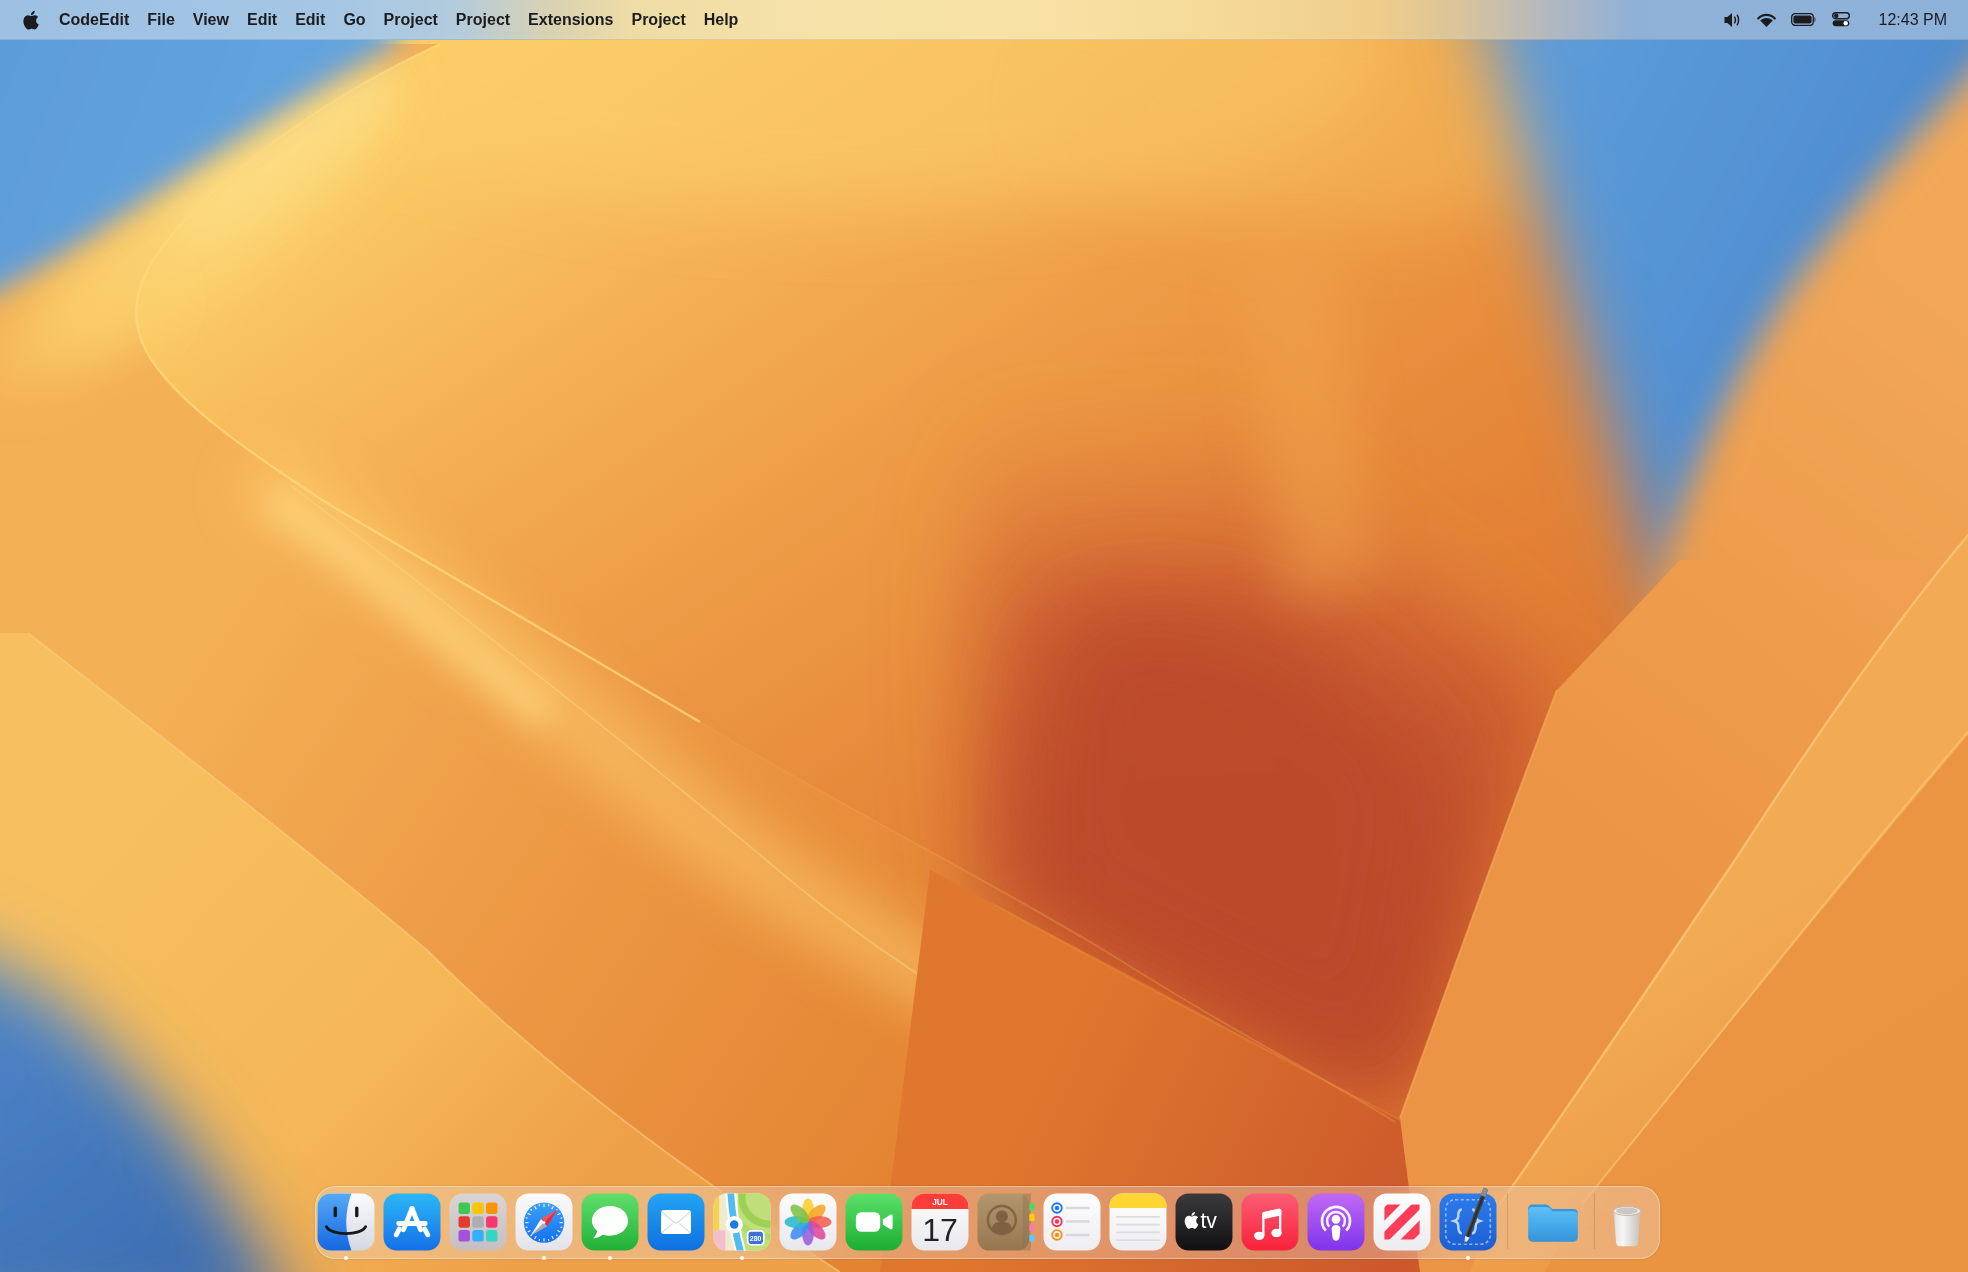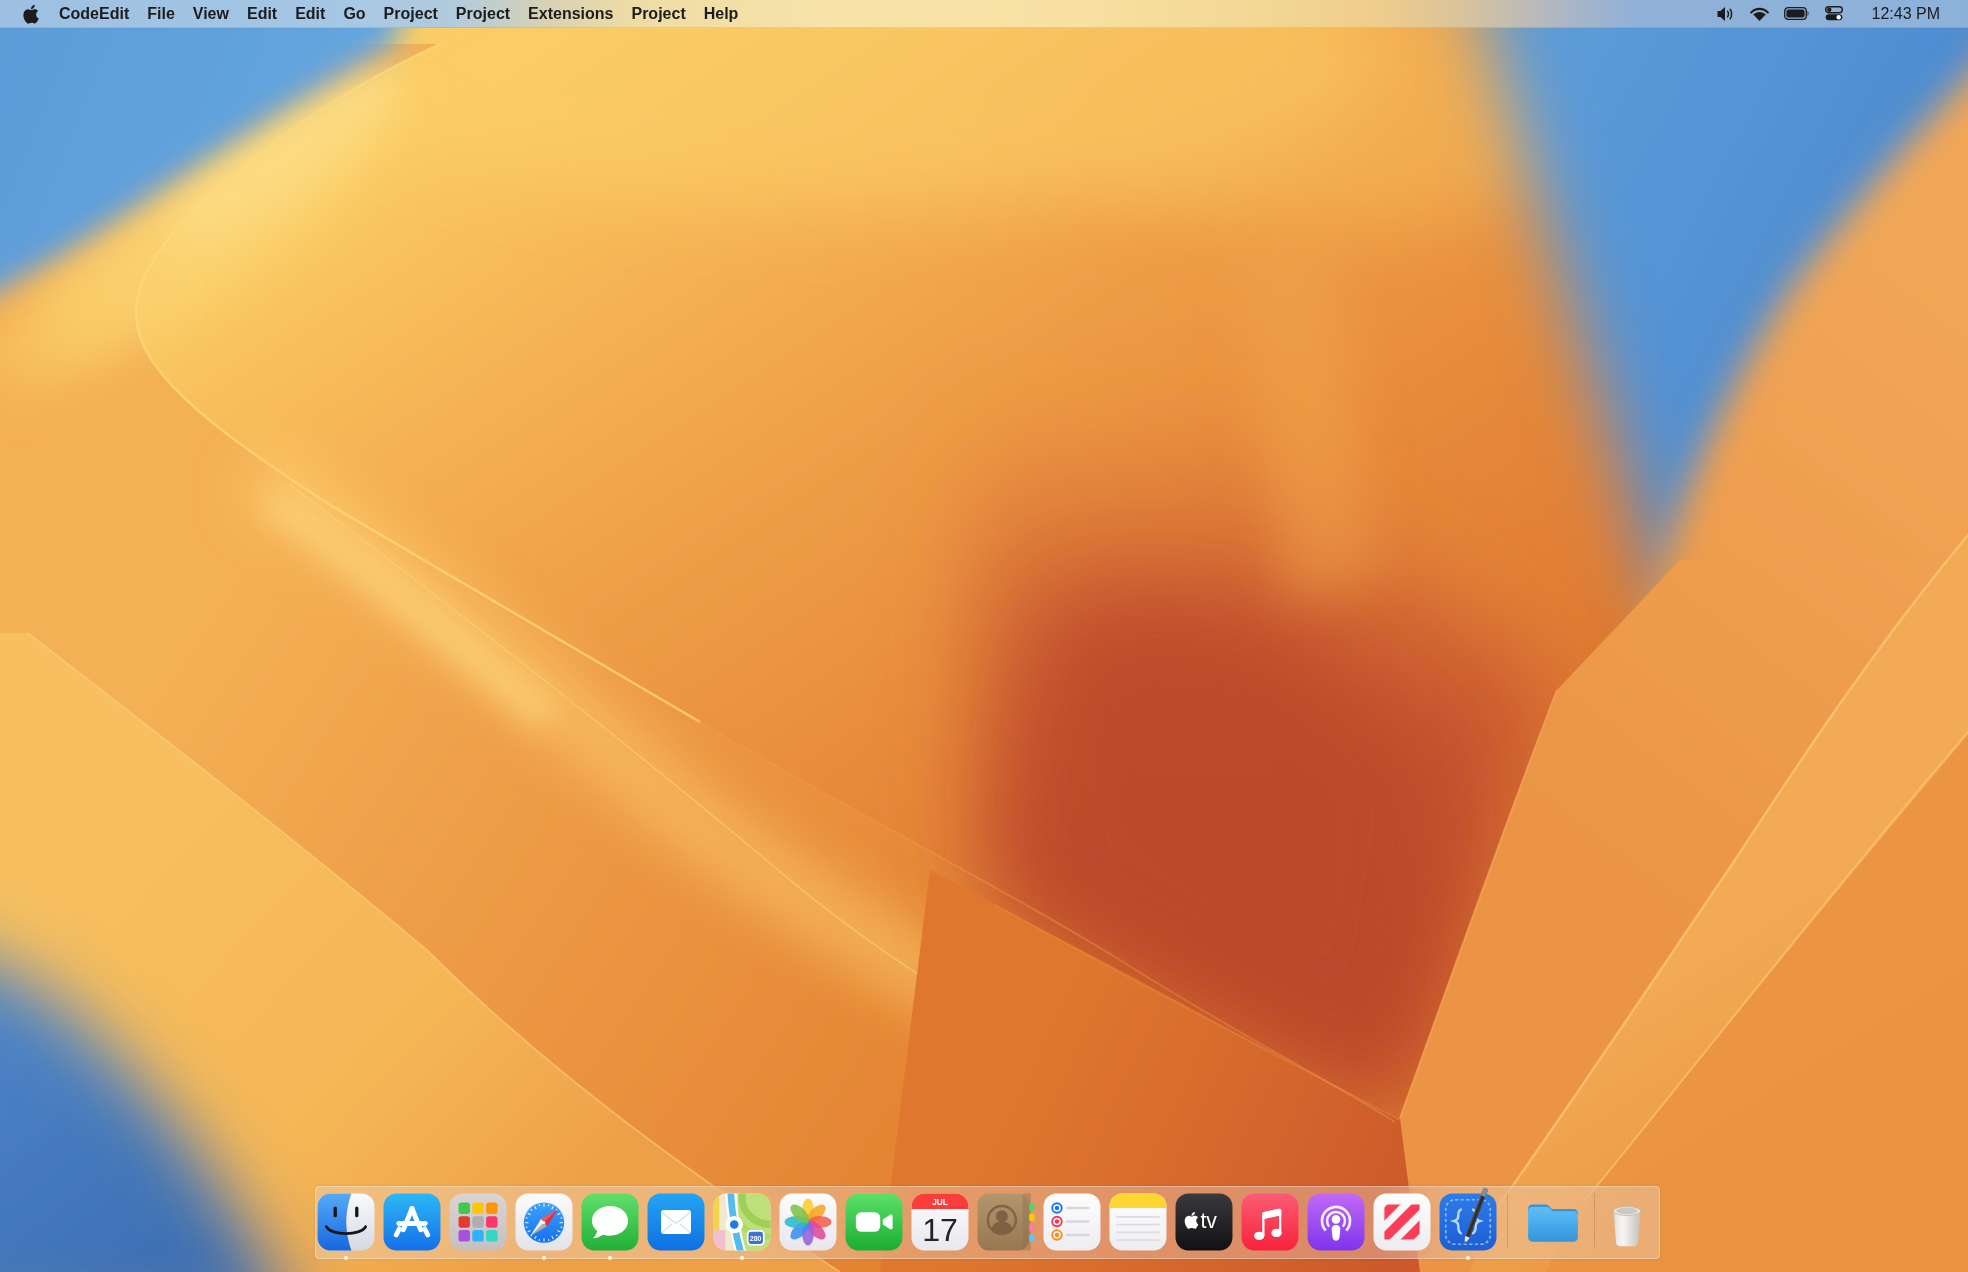--- a/index.html
+++ b/index.html
@@ -1,23 +1,23 @@
 <!DOCTYPE html>
 <html><head>
 <meta charset="utf-8">
 <style>
   html,body{margin:0;padding:0;}
   body{width:1968px;height:1272px;overflow:hidden;position:relative;font-family:"Liberation Sans",sans-serif;background:#EE9C48;}
   #wall{position:absolute;left:0;top:0;}
-  #menubar{position:absolute;left:0;top:0;width:1968px;height:28px;
+  #menubar{position:absolute;left:0;top:0;width:1968px;height:40px;
     background:linear-gradient(90deg,#9dc0e2 0%,#a5c7e5 17%,#b2cbdd 23%,#d9d2b2 28%,#eedca6 32%,#f7e3a8 42%,#f7e0a2 55%,#f4d795 64%,#efcd8b 70%,#dbc49a 74%,#b0b7c2 79%,#90b1d7 83%,#8db2da 100%);
     display:flex;align-items:center;color:#1c1c1e;font-size:16px;border-bottom:1px solid rgba(70,90,120,0.15);box-sizing:border-box;}
   .mitem{padding:0 9px;white-space:nowrap;font-weight:bold;}
   .mright{display:flex;align-items:center;margin-left:auto;}
-  #dock{position:absolute;left:315px;top:1186px;width:1345px;height:73px;border-radius:4px;
+  #dock{position:absolute;left:315px;top:1186px;width:1345px;height:73px;border-radius:20px;
     background:rgba(234,220,214,0.36);border:1px solid rgba(255,255,255,0.34);
     box-shadow:0 0 2px rgba(80,50,30,0.25);
     -webkit-backdrop-filter:blur(26px) saturate(1.05);backdrop-filter:blur(26px) saturate(1.05);
     display:flex;align-items:flex-start;box-sizing:border-box;padding:6px 0 0 0;}
   .di{width:58px;height:58px;margin-left:8px;position:relative;flex:0 0 auto;}
   .di:first-child{margin-left:1px;}
   .di svg{display:block;overflow:visible;width:58px;height:58px;}
   .dot{position:absolute;left:27px;top:63px;width:4px;height:4px;border-radius:2px;background:rgba(255,255,255,0.95);}
   .ddiv{width:1px;height:56px;background:rgba(80,55,40,0.18);margin-left:10px;flex:0 0 auto;}
 </style>
@@ -172,21 +172,21 @@
       <rect x="0.7" y="0.7" width="21.6" height="11.6" rx="3.4" fill="none" stroke="#1c1c1e" stroke-width="1.3"></rect>
       <rect x="2.4" y="2.4" width="18.2" height="8.2" rx="2" fill="#1c1c1e"></rect>
       <path d="M23.6,4 C24.8,4.5 24.8,8.5 23.6,9 Z" fill="#1c1c1e"></path>
     </svg>
     <svg width="18" height="15" viewBox="0 0 18 15" style="margin-right:13px;">
       <rect x="0.7" y="0.7" width="16.6" height="6" rx="3" fill="none" stroke="#1c1c1e" stroke-width="1.4"></rect>
       <circle cx="4.3" cy="3.7" r="2.2" fill="#1c1c1e"></circle>
       <rect x="0.7" y="8.3" width="16.6" height="6" rx="3" fill="#1c1c1e"></rect>
       <circle cx="13.7" cy="11.3" r="2.2" fill="#fff"></circle>
     </svg>
-    <div style="padding-right:28px;white-space:nowrap;font-size:16px;margin-left:16px;">12:43 PM</div>
+    <div style="padding-right:21px;white-space:nowrap;font-size:16px;margin-left:16px;">12:43 PM</div>
   </div>
 </div>
 
 <div id="dock">
     <div class="di">
       <svg width="56" height="56" viewBox="0 0 56 56">
         <defs>
           <linearGradient id="finW" x1="0" y1="0" x2="0" y2="1">
             <stop offset="0" stop-color="#FAFBFD"></stop>
             <stop offset="1" stop-color="#D4D8E2"></stop>

